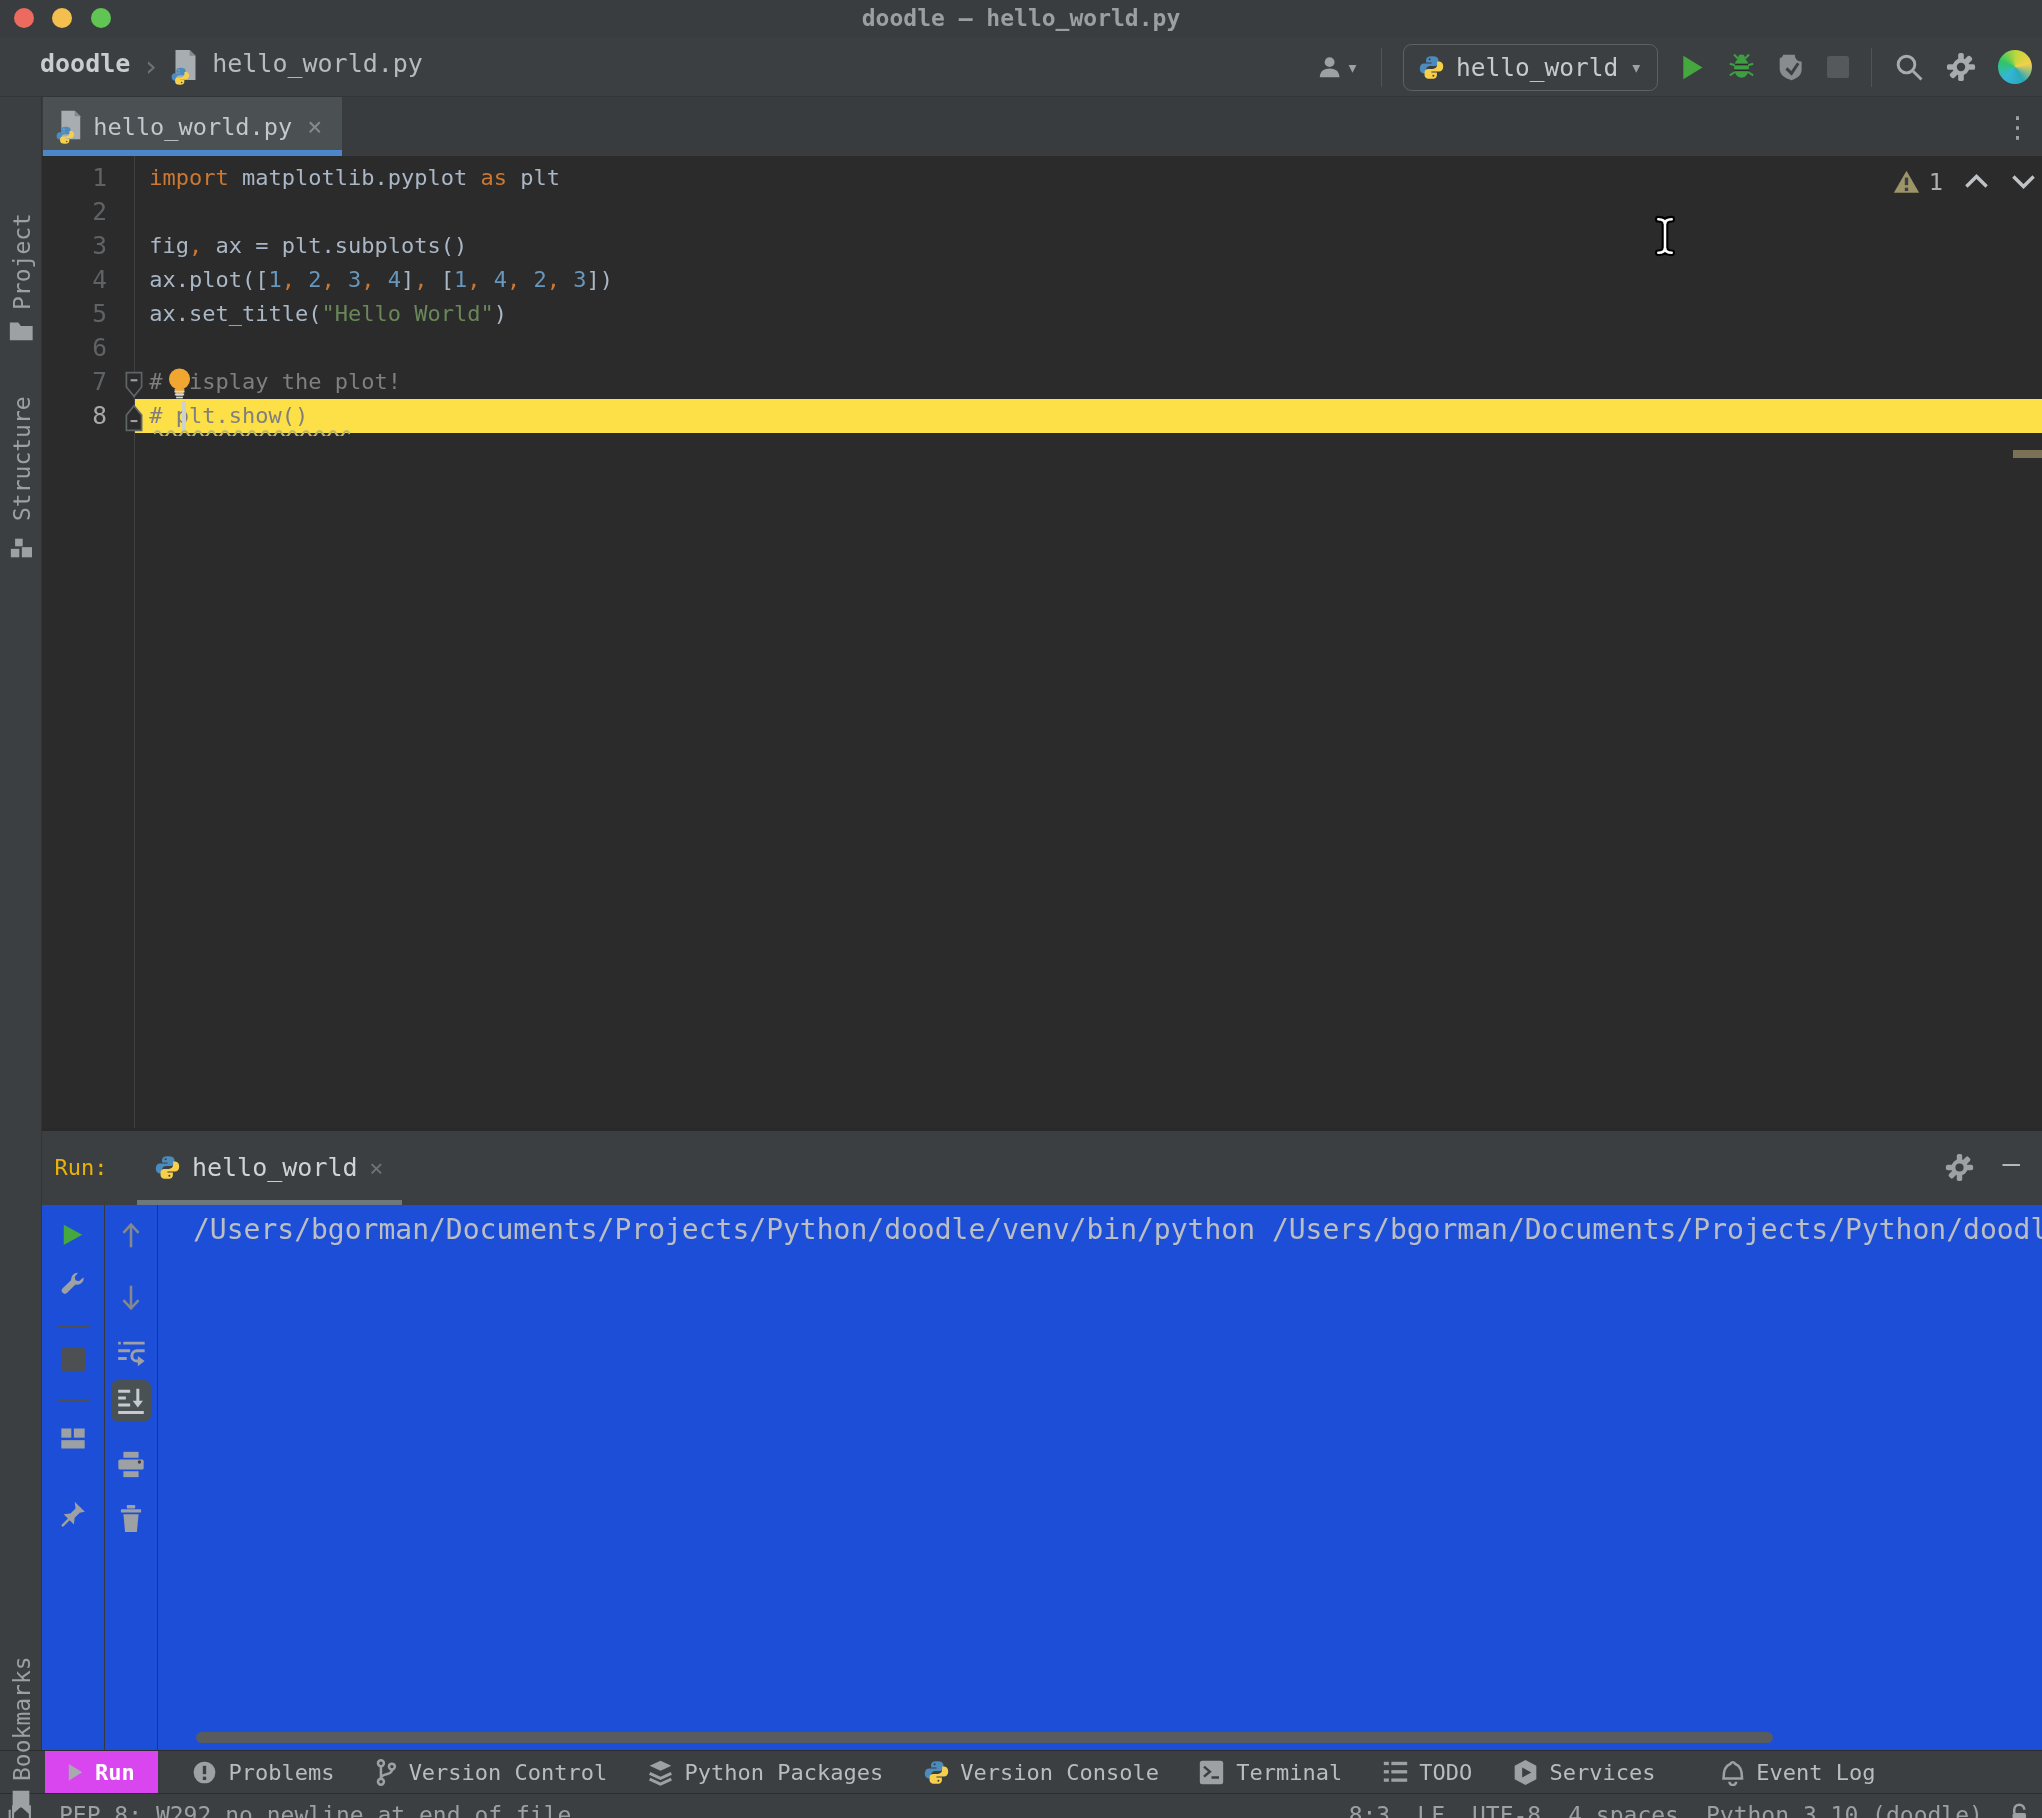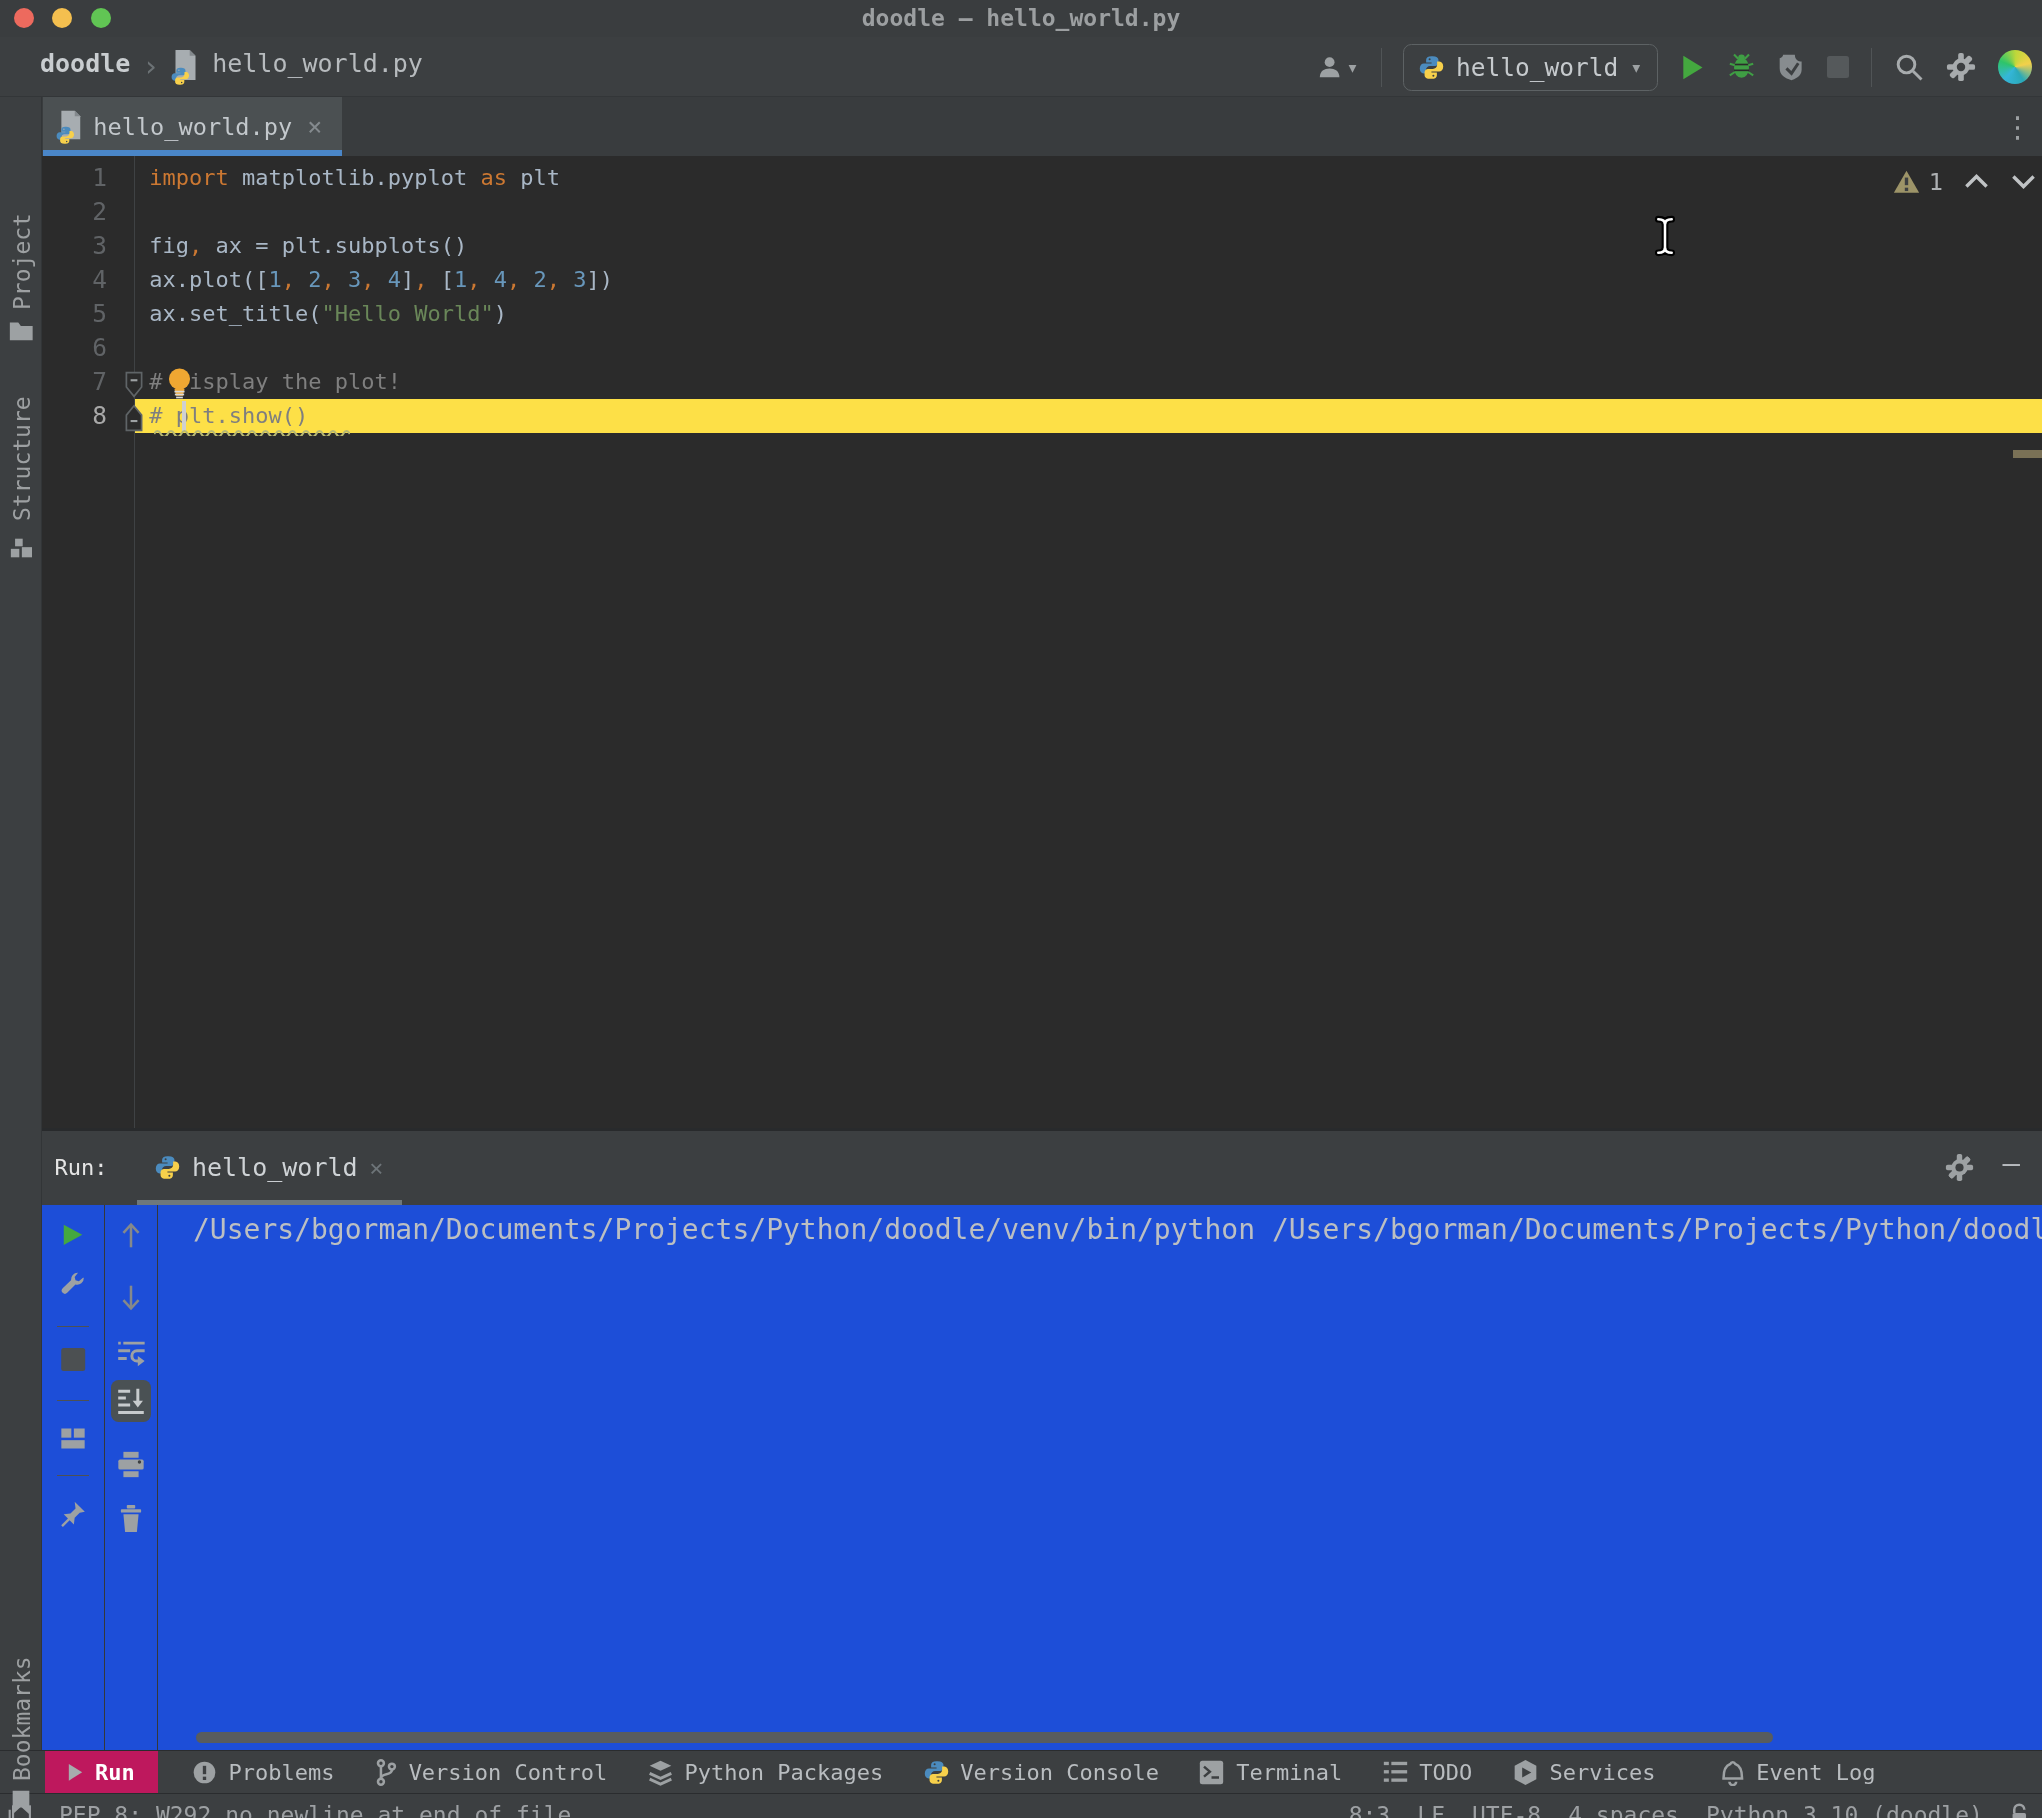--- a/index.html
+++ b/index.html
@@ -66,21 +66,21 @@
   .fold7 { top:214px; } .fold8 { top:248px; }
   .inspections { position:absolute; top:11.8px; right:5px; display:flex; align-items:center; gap:20px; z-index:4; }
   .inspections .wcount { font-size:23.6px; color:#adb0b2; }
   .stripemark { position:absolute; right:0; top:294px; width:29.5px; height:7.6px; background:#7a7156; z-index:4; }
   .ibeam { position:absolute; left:1612px; top:59px; z-index:5; }
 
   
   .runpanel { flex:0 0 auto; height:622px; display:flex; flex-direction:column; }
   .splitter { height:2.5px; background:#282a2c; }
   .runheader { position:relative; height:74px; background:#3c3f41; display:flex; align-items:center; flex:0 0 auto; }
-  .runheader .rlabel { margin-left:12.6px; font-size:22px; color:#e5e5e5; }
+  .runheader .rlabel { margin-left:12.6px; font-size:22px; color:#eab308; }
   .runtab { position:relative; margin-left:29px; height:100%; display:flex; align-items:center;
             gap:11.8px; padding:0 18.6px; }
   .runtab .rtlabel { font-size:25px; color:#cfd3d6; }
   .runtab .rtclose { font-size:23.6px; color:#6d7478; }
   .runtab .runderline { position:absolute; left:0; bottom:0; width:100%; height:4.2px; background:#6e787c; }
   .runheader .spacer { flex:1; }
   .runheader .minim { font-size:29px; color:#b6babd; margin:0 22px 8.4px 0; }
   .runbody { position:relative; flex:1 1 auto; background:#1d4ed8; display:flex; min-height:0; }
   .rtcolA { position:relative; width:63px; flex:0 0 auto; border-right:0.8px solid #35383a; }
   .rtcolB { position:relative; width:53px; flex:0 0 auto; border-right:0.8px solid #35383a; }
@@ -92,21 +92,21 @@
   .cline { position:absolute; left:35px; white-space:pre; font-size:28px; color:#bcbfc2; }
   .cline1 { top:8.4px; } .cline2 { top:81px; }
   .hscroll { position:absolute; left:38px; bottom:6.7px; width:1577px; height:11px;
              background:#585c5e; border-radius:5.9px; }
 
   
   .bottombar { flex:0 0 auto; height:43px; background:#3c3f41; border-top:0.8px solid #2a2c2e;
                display:flex; align-items:center; }
   .bbtn { display:flex; align-items:center; gap:11.8px; height:100%; padding:0 6.7px;
           font-size:22px; color:#b9bdc0; white-space:nowrap; }
-  .bbtn-run { margin-left:45px; width:113px; background:#be185d; justify-content:center; }
+  .bbtn-run { margin-left:45px; width:113px; background:#d946ef; justify-content:center; }
   .bbtn-run .bl { color:#ffffff; font-weight:bold; }
   .gap40 { margin-left:27px; } .gap60 { margin-left:52px; }
 
   
   .statusbar { flex:0 0 auto; height:25px; background:#3c3f41; border-top:0.8px solid #2a2c2e;
                overflow:hidden; display:flex; align-items:flex-start; font-size:23px; color:#9da0a3; }
   .statusbar .inner { display:flex; align-items:center; width:100%; padding-top:7.6px; }
   .st-left-ic { margin-left:8.4px; }
   .st-left-text { margin-left:27px; white-space:pre; }
   .st-right { margin-left:auto; display:flex; align-items:center; gap:27px; margin-right:13.5px; white-space:pre; }

